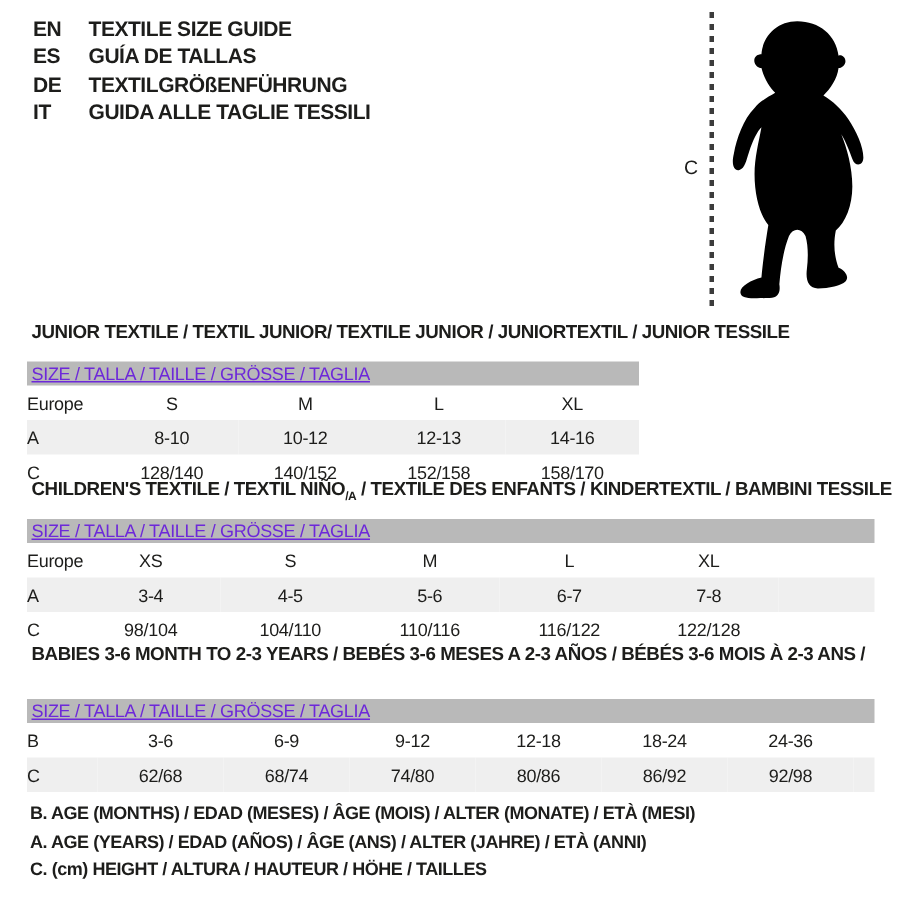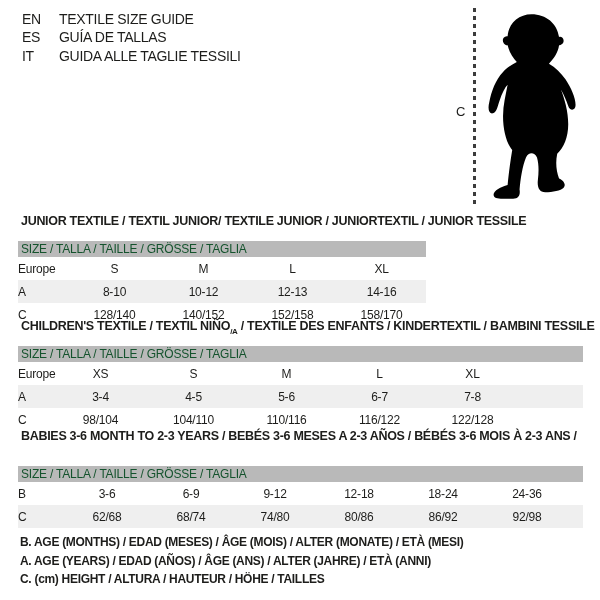--- a/index.html
+++ b/index.html
@@ -13,21 +13,21 @@
   body{
     position:relative;
     width:600px;height:600px;
     background:#ffffff;
     font-family:"Liberation Sans","DejaVu Sans",sans-serif;
     color:var(--text);
     overflow:hidden;
   }
   
   .lang-block{position:absolute;left:22px;top:10px;}
-  .lang-row{display:flex;line-height:18.4px;font-size:14px;font-weight:normal;letter-spacing:-0.3px;}
+  .lang-row{display:flex;line-height:18.4px;font-size:14px;font-weight:bold;letter-spacing:-0.3px;}
   .lang-code{width:37px;flex:0 0 37px;}
   
   .dash-line{
     position:absolute;left:473px;top:8px;width:3px;height:199px;
     background:repeating-linear-gradient(to bottom,var(--dash) 0 4px,transparent 4px 8px);
   }
   .measure-label{position:absolute;left:456px;top:104px;font-size:13px;letter-spacing:-0.2px;}
   .silhouette{position:absolute;left:481px;top:4px;width:101px;height:203px;}
   .silhouette svg{width:100%;height:100%;display:block;}
   
@@ -36,40 +36,44 @@
     letter-spacing:-0.3px;white-space:nowrap;line-height:17px;
   }
   .section-title sub{font-size:8px;}
   table.size-table{
     position:absolute;left:18px;border-collapse:collapse;table-layout:fixed;
     font-size:12px;letter-spacing:-0.2px;
   }
   table.size-table td{height:23px;vertical-align:middle;white-space:nowrap;overflow:visible;padding:0;}
   tr.bar-row td{
     height:16px;background:var(--table-header-bg);
-    padding-left:3px;font-size:12px;color:#14532d;
+    padding-left:3px;font-size:12px;color:#6d28d9;text-decoration:underline;
   }
   td.row-label{text-align:left;padding-left:1px;}
   td.cell{text-align:center;}
   tr.alt td{background:var(--row-alt-bg);}
   
   .notes{position:absolute;left:20px;top:533px;}
   .note-line{font-size:12px;font-weight:bold;letter-spacing:-0.3px;line-height:18.6px;white-space:nowrap;}
 </style>
 </head>
 <body>
 
 <div class="lang-block">
   <div class="lang-row">
     <span class="lang-code">EN</span>
     <span class="lang-label">TEXTILE SIZE GUIDE</span>
   </div>
   <div class="lang-row">
     <span class="lang-code">ES</span>
     <span class="lang-label">GUÍA DE TALLAS</span>
+  </div>
+  <div class="lang-row">
+    <span class="lang-code">DE</span>
+    <span class="lang-label">TEXTILGRÖßENFÜHRUNG</span>
   </div>
   <div class="lang-row">
     <span class="lang-code">IT</span>
     <span class="lang-label">GUIDA ALLE TAGLIE TESSILI</span>
   </div>
 </div>
 
 <div class="dash-line"></div>
 <div class="measure-label">C</div>
 <div class="silhouette">

